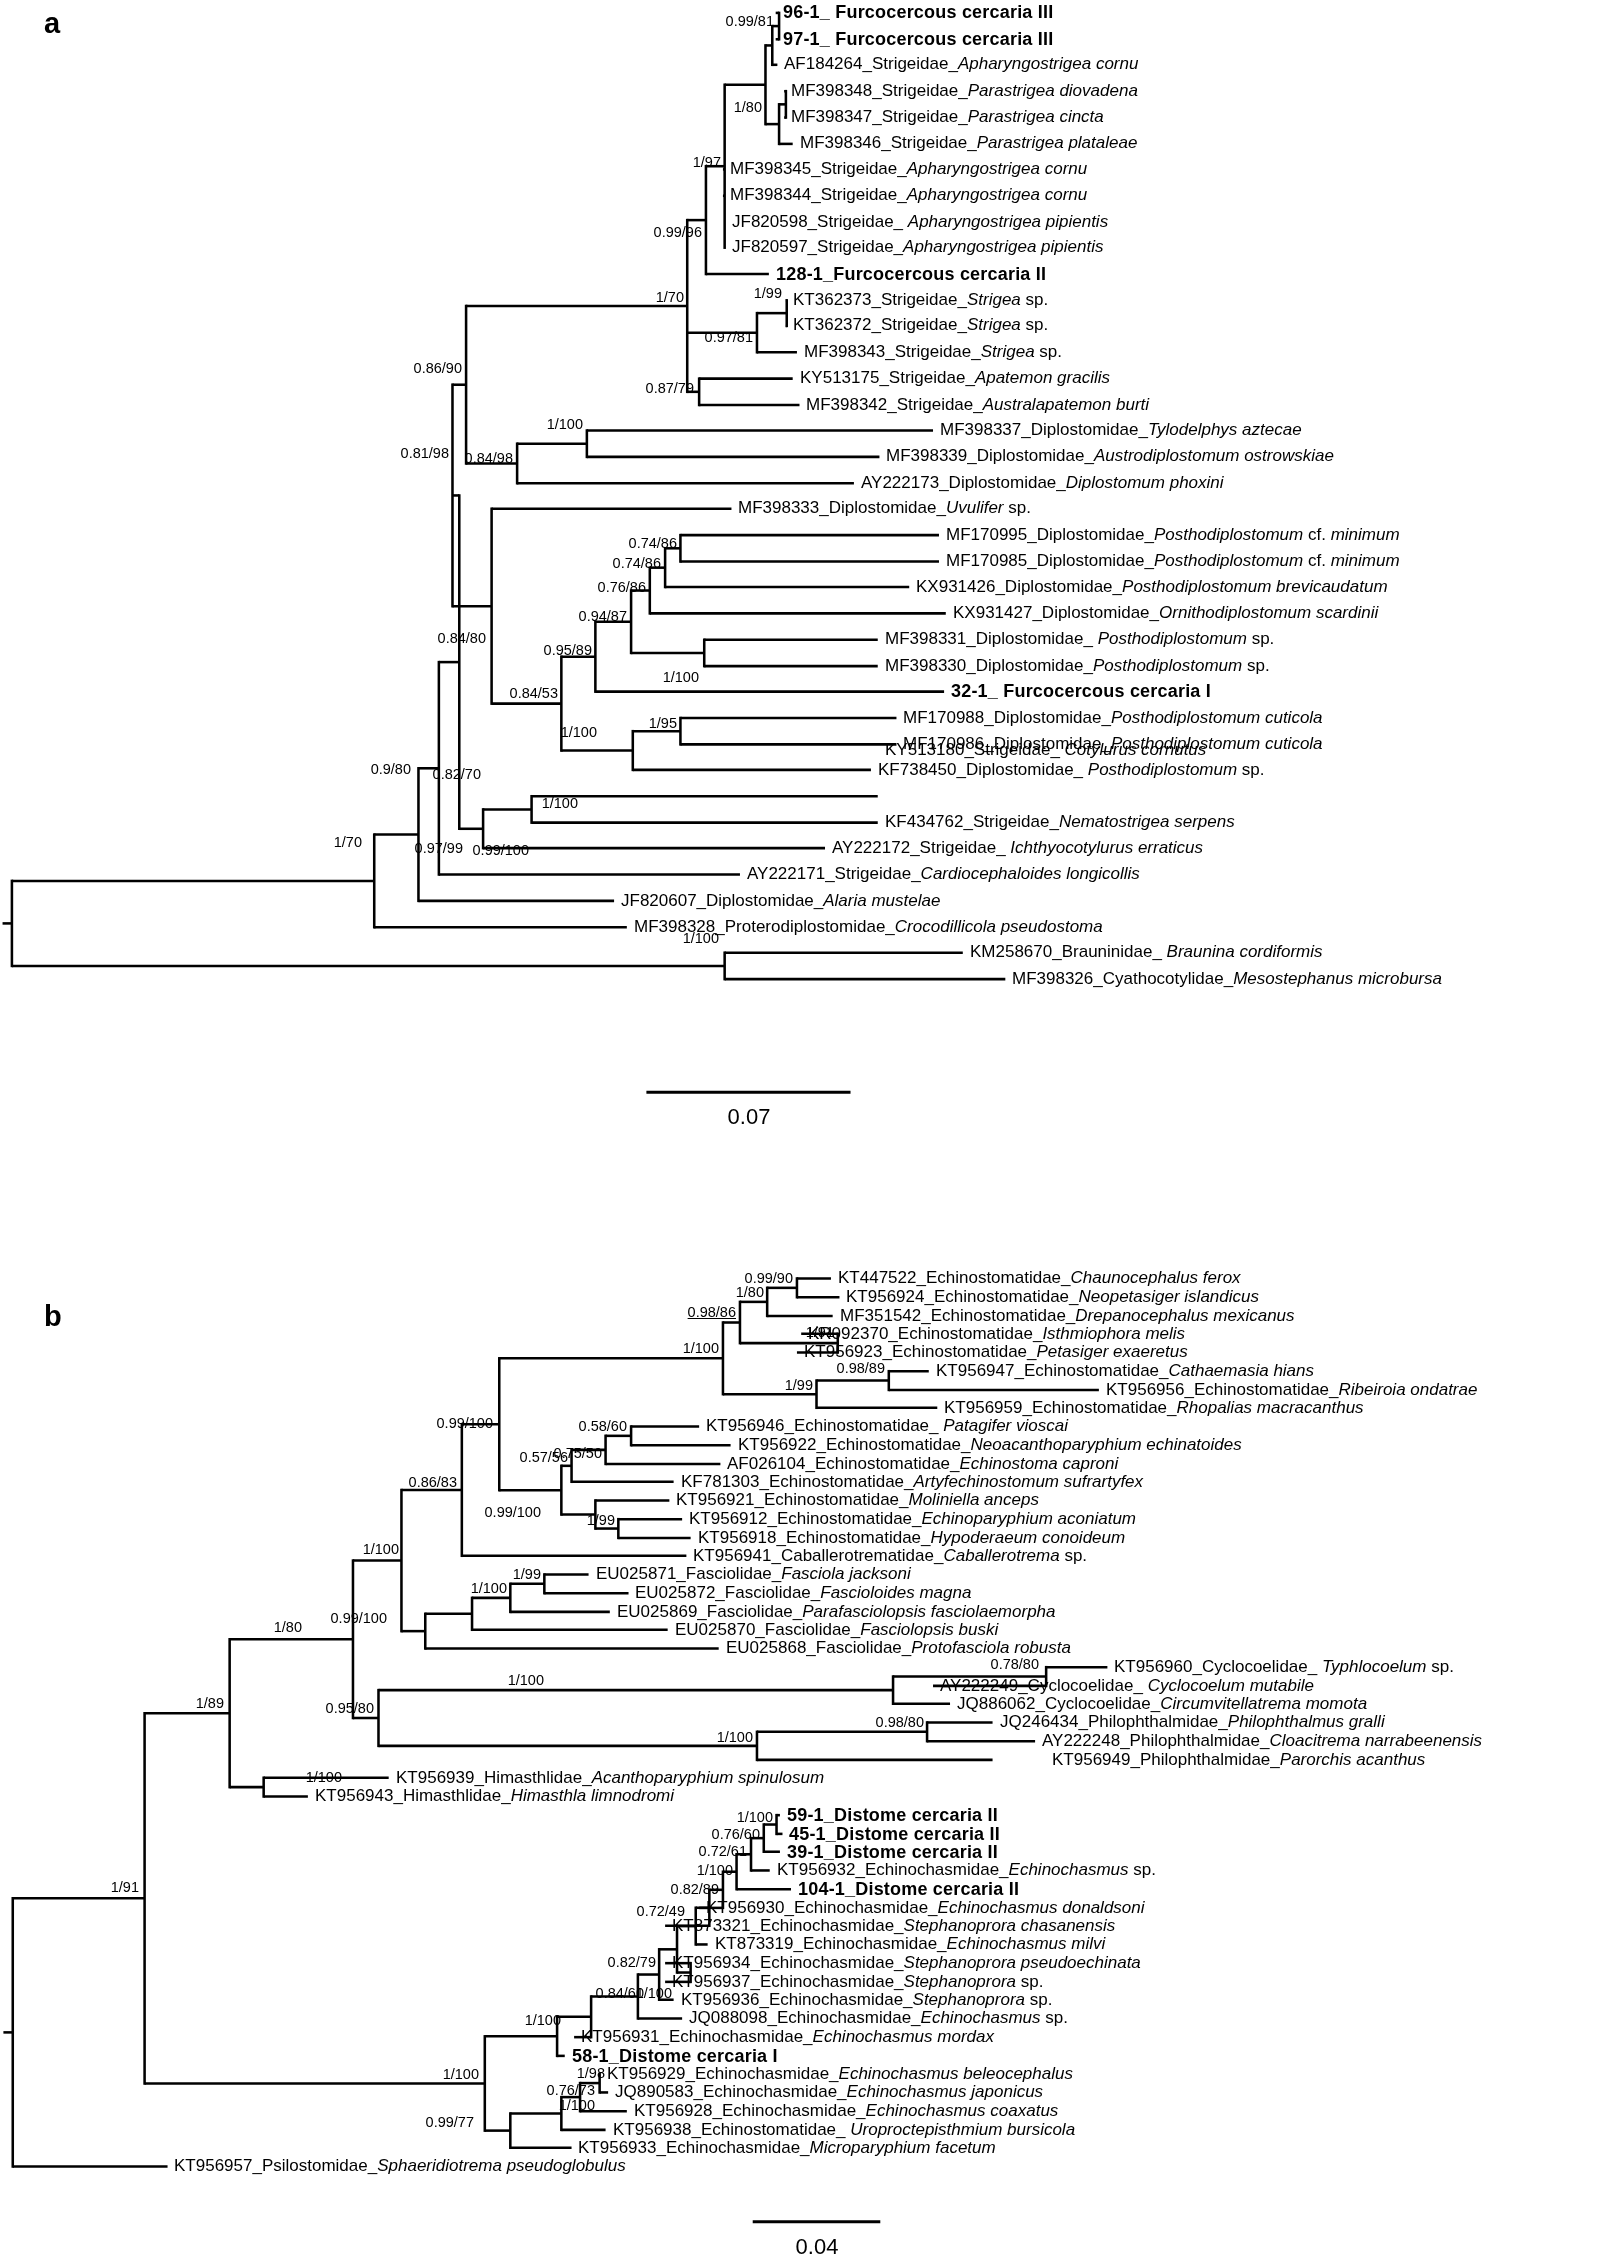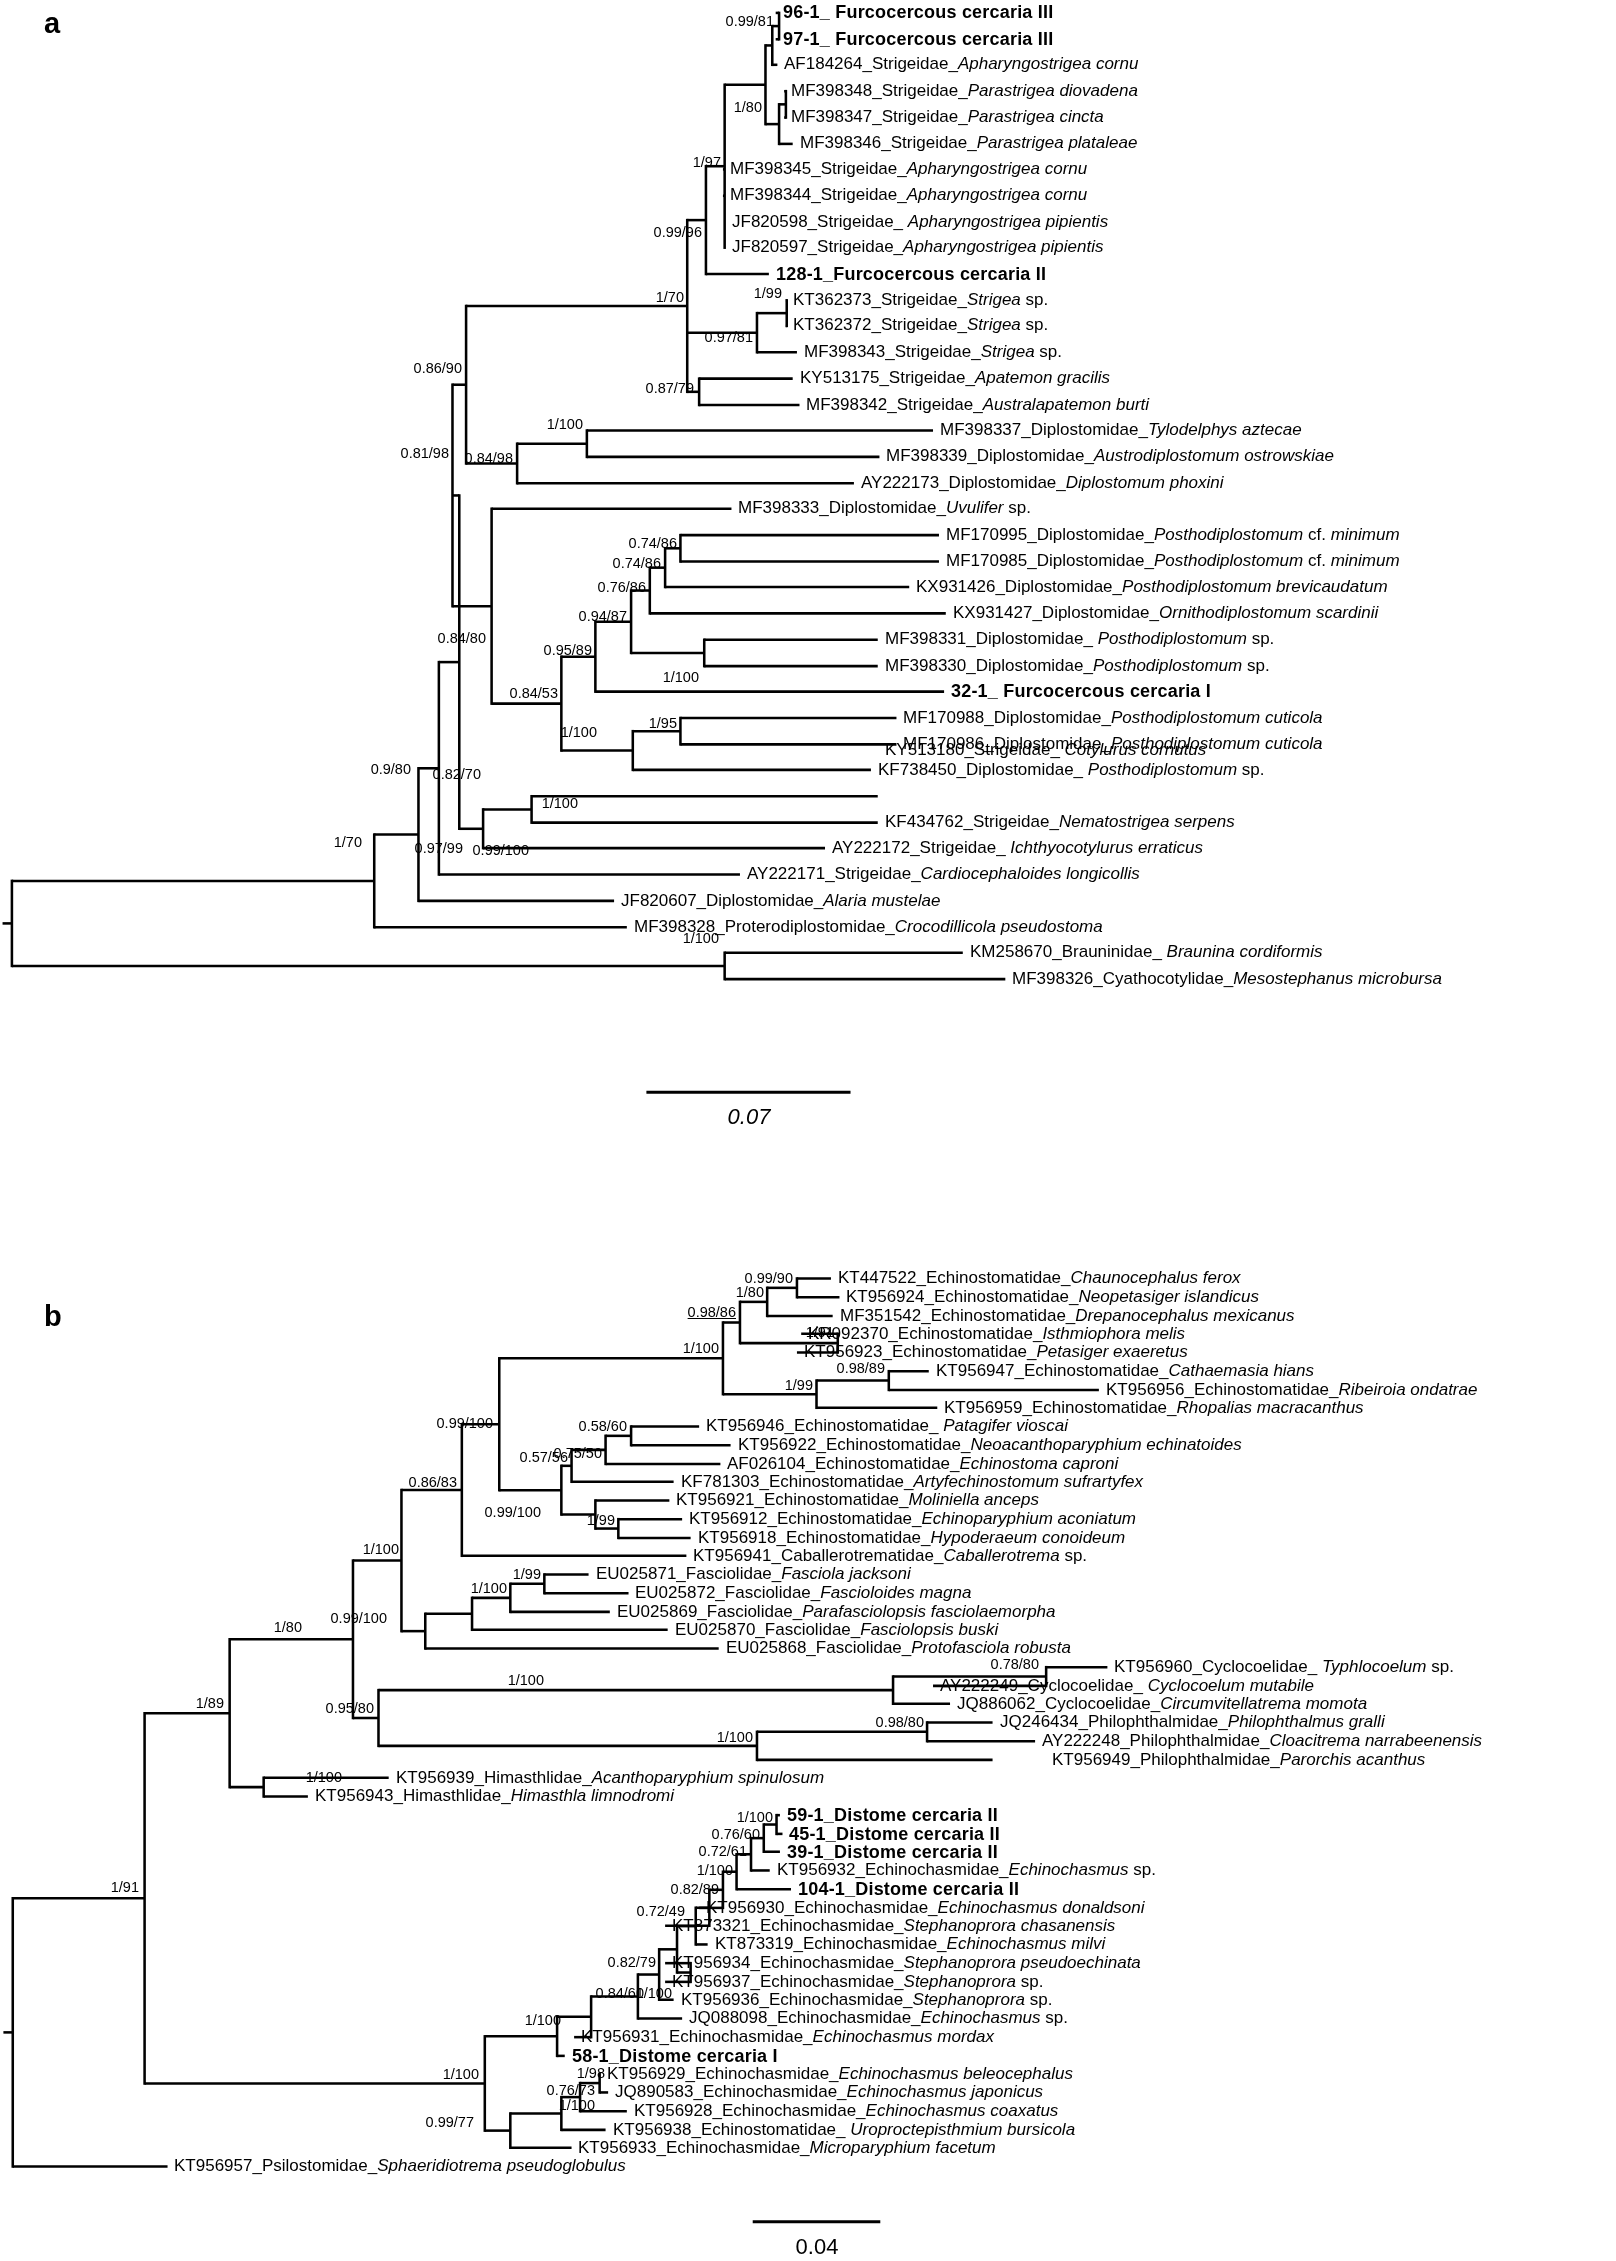--- a/index.html
+++ b/index.html
@@ -265,21 +265,21 @@
       <line x1="170" y1="2014.1015625" x2="270" y2="2014.1015625" stroke="#000000" stroke-width="3"></line>
       <line x1="170" y1="2449.4599609375" x2="570" y2="2449.4599609375" stroke="#000000" stroke-width="3"></line>
       <line x1="15" y1="2230.28076171875" x2="15" y2="2548.5" stroke="#000000" stroke-width="3"></line>
       <line x1="15" y1="2231.78076171875" x2="170" y2="2231.78076171875" stroke="#000000" stroke-width="3"></line>
       <line x1="15" y1="2547" x2="197" y2="2547" stroke="#000000" stroke-width="3"></line>
       <line x1="4" y1="2389.390380859375" x2="15" y2="2389.390380859375" stroke="#000000" stroke-width="3"></line>
       <line x1="885" y1="2612" x2="1035" y2="2612" stroke="#000000" stroke-width="3.5"></line>
     </svg>
   <div class="panel-letter" id="letter-a" style="left: 44px; top: 6.8px;">a</div>
   <div class="panel-letter" id="letter-b" style="left: 44px; top: 1300px;">b</div>
-  <div class="scale-label" id="scale-a" style="left: 698px; top: 1104px; font-style: italic;">0.07</div>
+  <div class="scale-label" id="scale-a" style="left: 698px; top: 1104px;">0.07</div>
   <div class="scale-label" id="scale-b" style="left: 766px; top: 2234px;">0.04</div>
   <div id="labels-layer">
       <div class="tip bold" style="left: 783px; top: 3.4px;"><span>96-1_ Furcocercous cercaria III</span></div>
       <div class="tip bold" style="left: 783px; top: 30px;"><span>97-1_ Furcocercous cercaria III</span></div>
       <div class="sup" style="right: 842px; top: 13.6px;">0.99/81</div>
       <div class="tip" style="left: 784px; top: 55px;"><span>AF184264_Strigeidae_</span><span class="it">Apharyngostrigea cornu</span></div>
       <div class="tip" style="left: 791px; top: 82px;"><span>MF398348_Strigeidae_</span><span class="it">Parastrigea diovadena</span></div>
       <div class="tip" style="left: 791px; top: 108px;"><span>MF398347_Strigeidae_</span><span class="it">Parastrigea cincta</span></div>
       <div class="tip" style="left: 800px; top: 134px;"><span>MF398346_Strigeidae_</span><span class="it">Parastrigea plataleae</span></div>
       <div class="sup" style="right: 854px; top: 100px;">1/80</div>

